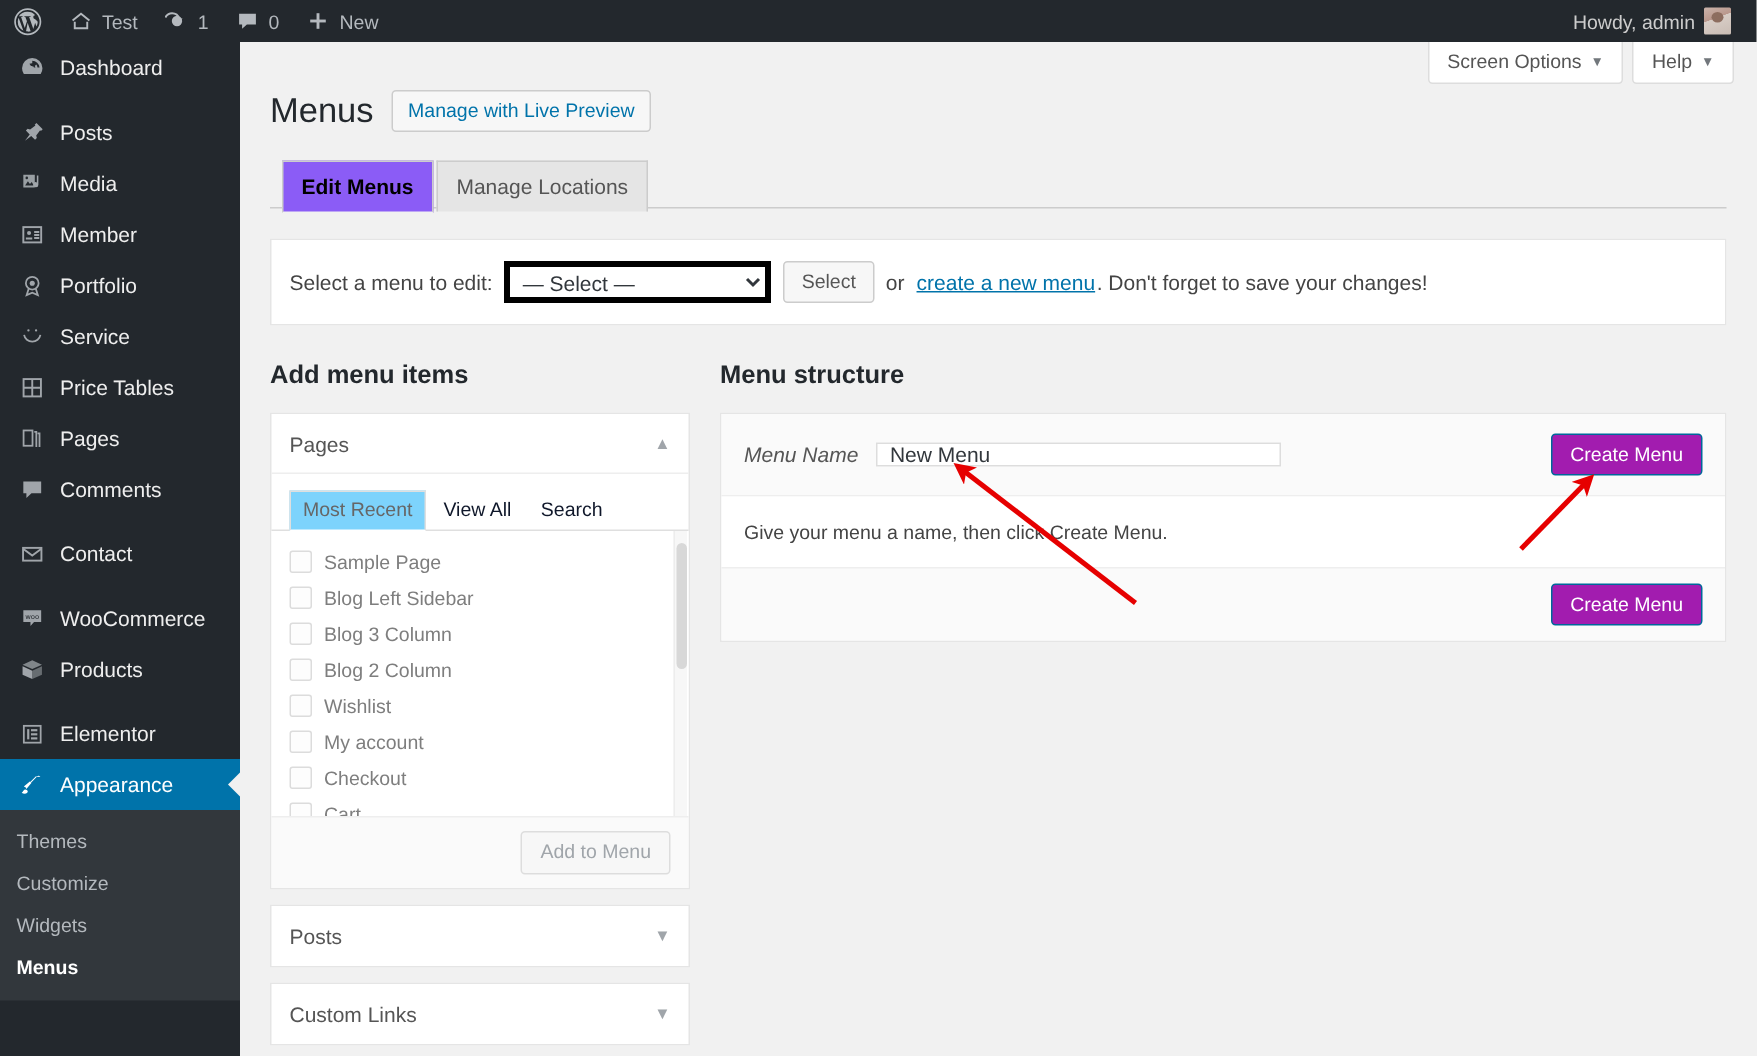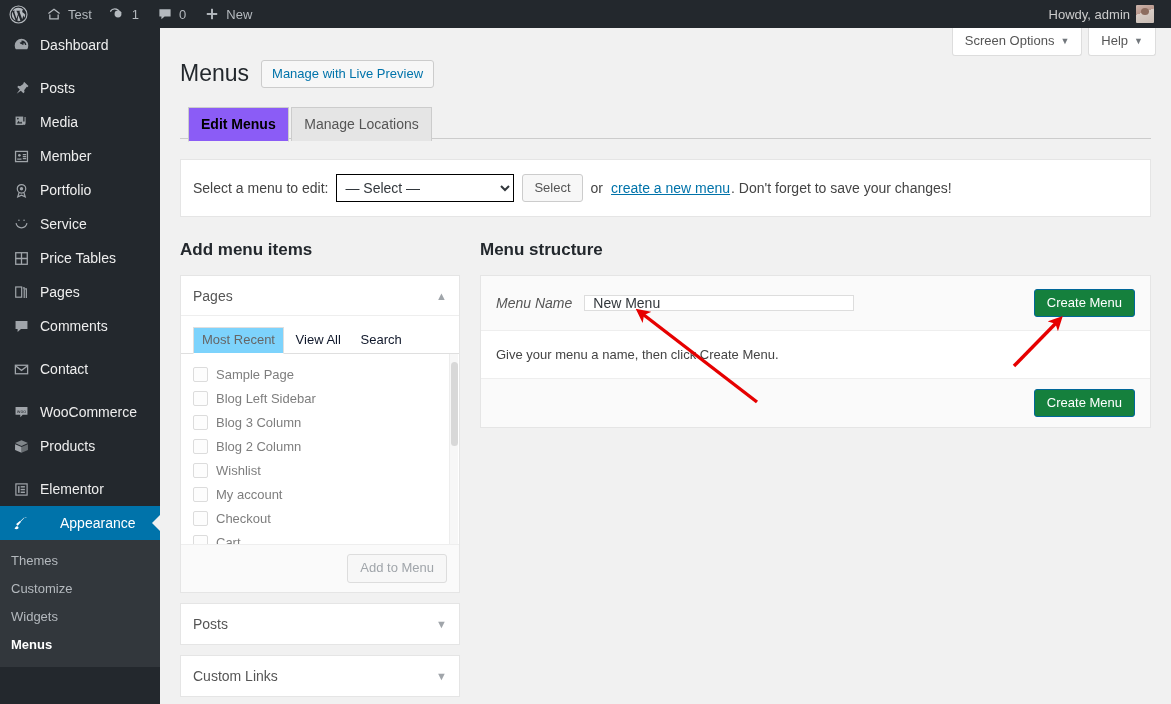--- a/index.html
+++ b/index.html
@@ -53,21 +53,21 @@
     display: flex; align-items: center;
     height: 34px; padding-left: 11px;
     color: #eee; font-size: 14px;
     line-height: 34px;
   }
   .menu-top .mi {
     width: 20px; margin-right: 9px;
     display: flex; align-items: center; justify-content: center;
     color: #a0a5aa; flex: none;
   }
-  .menu-top.current { background: #0073aa; color: #fff; gap: 20px; }
+  .menu-top.current { background: #0073aa; color: #fff; }
   .menu-top.current .mi { color: #fff; }
   .menu-top.current::after {
     content: ""; position: absolute; right: 0; top: 50%;
     margin-top: -8px;
     border-style: solid; border-width: 8px 8px 8px 0;
     border-color: transparent #f1f1f1 transparent transparent;
   }
   .menu-sep { height: 9px; }
   .submenu { background: #32373c; padding: 7px 0 8px; }
   .submenu a {
@@ -126,21 +126,21 @@
 
   .menu-select-box {
     background: #fff; border: 1px solid #e5e5e5;
     margin-top: 20px; padding: 14px 14px 14px 12px;
     display: flex; align-items: center; gap: 8px;
     font-size: 14px; color: #444;
   }
   .menu-select-box select {
     font-family: "Liberation Sans", sans-serif;
     font-size: 14px; height: 28px; width: 178px;
-    padding: 2px 4px; border: 1px solid #000000; background: #fff; color: #32373c;
+    padding: 2px 4px; border: 4px solid #000000; background: #fff; color: #32373c;
   }
   .button-secondary {
     background: #f7f7f7; border: 1px solid #ccc; border-radius: 3px;
     color: #555; font-size: 13px; height: 28px; padding: 0 11px;
     line-height: 26px;
     text-align: right;
   }
   .blue-link { color: #0073aa; text-decoration: underline; }
 
   .cols { display: flex; gap: 20px; margin-top: 22px; }
@@ -205,21 +205,21 @@
     padding: 13px 15px;
   }
   .menu-name-label { font-style: italic; font-size: 14px; color: #555; }
   .menu-name-input {
     flex: 0 0 270px; height: 16px;
     border: 1px solid #ddd; background: #fff;
     font-family: "Liberation Sans", sans-serif; font-size: 14px;
     color: #32373c; padding: 0 8px;
   }
   .button-primary {
-    background: #15803d; border: 1px solid #006799; border-radius: 3px;
+    background: #a21caf; border: 1px solid #006799; border-radius: 3px;
     color: #fff; font-size: 13px; height: 28px; padding: 0 12px;
     line-height: 26px; margin-left: auto;
   }
   .menu-instructions { padding: 16px 15px; font-size: 13px; color: #444; background: #fff; }
   .menu-foot {
     background: #fafafa; border-top: 1px solid #eee;
     padding: 10px 15px; display: flex; justify-content: flex-end;
   }
 
   

